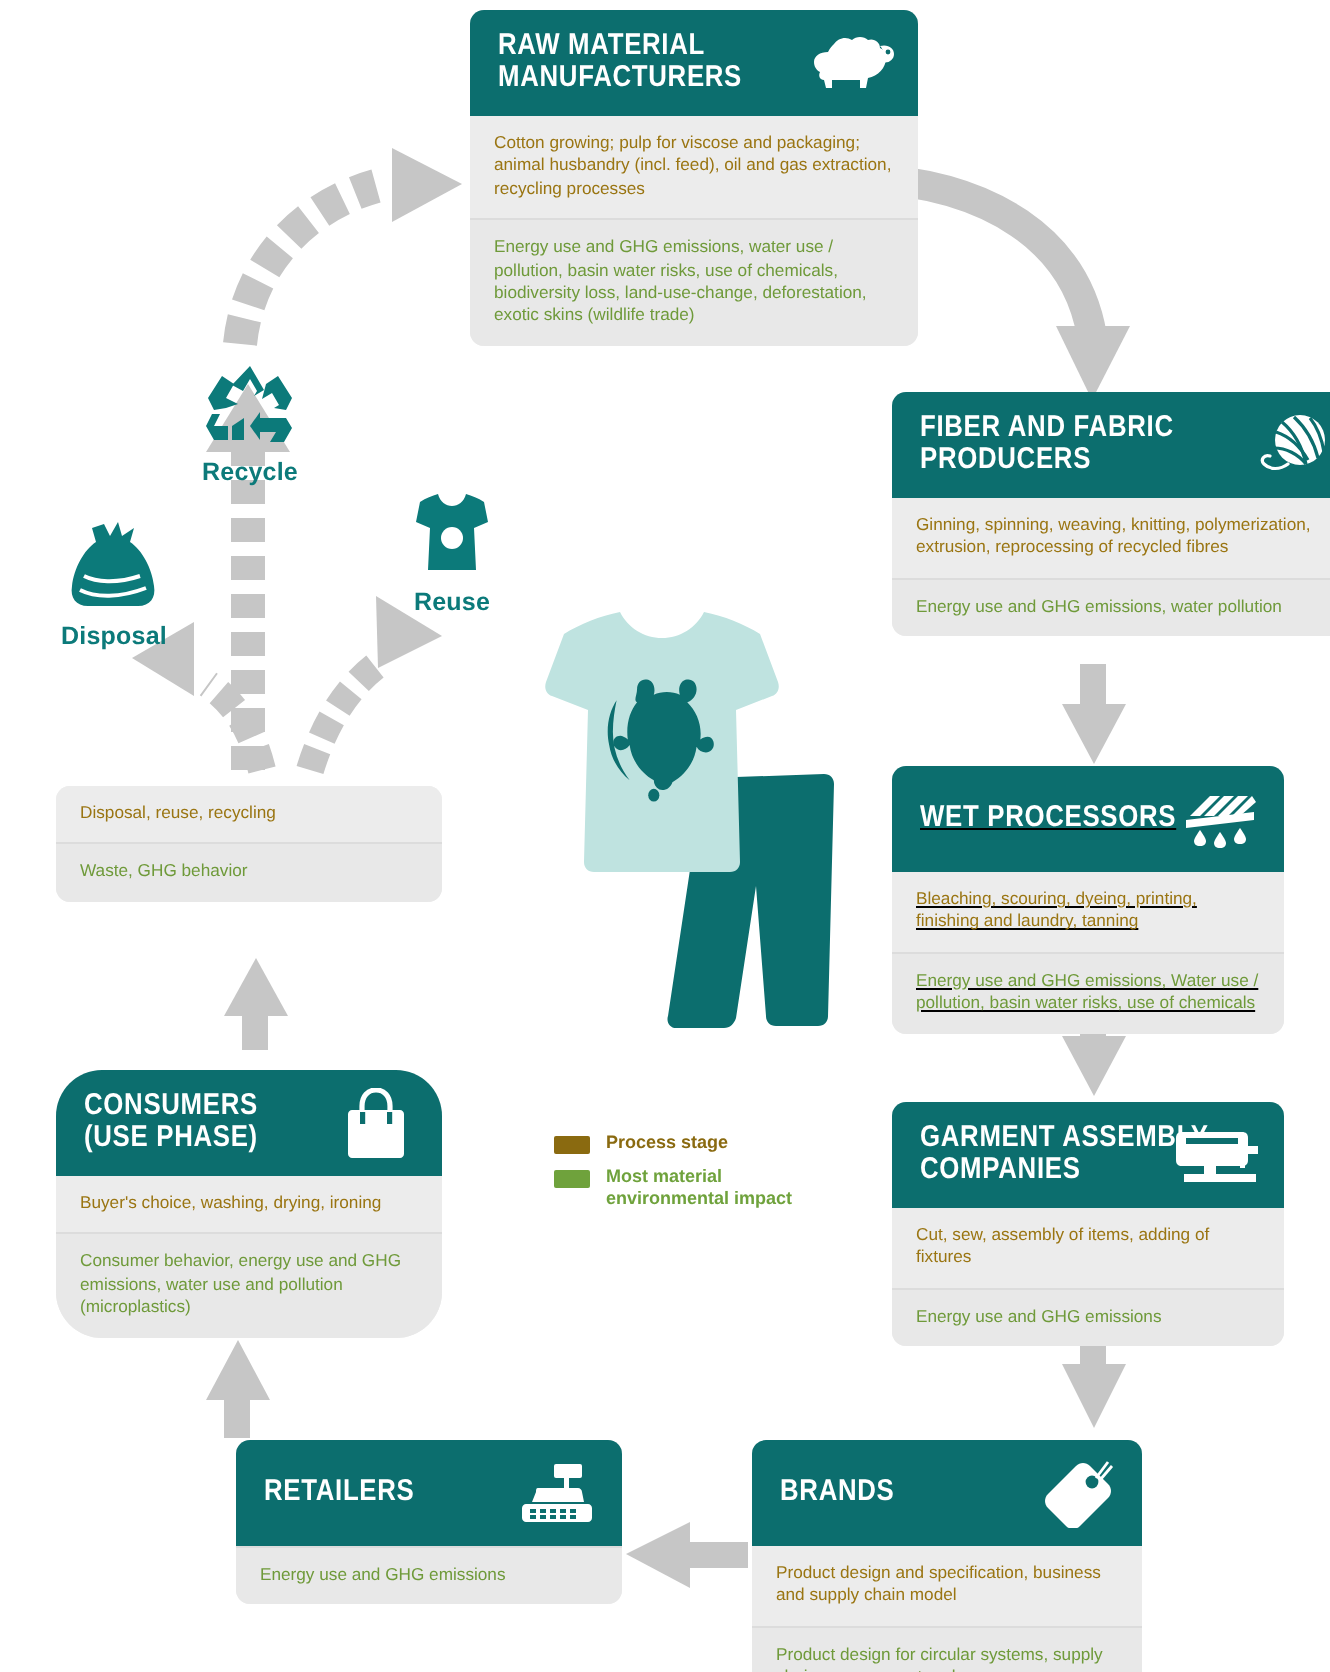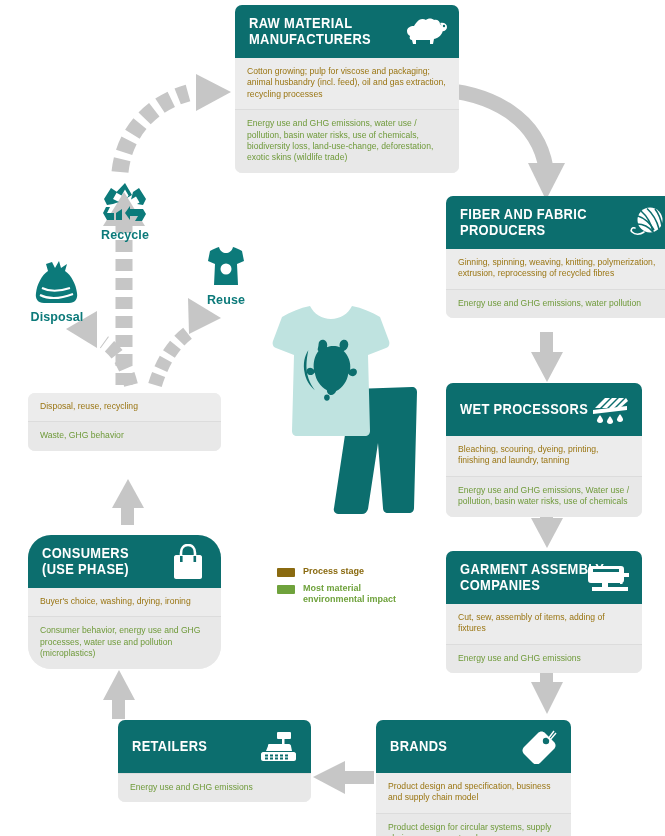--- a/index.html
+++ b/index.html
@@ -176,21 +176,21 @@
             <path d="M8,19 C14,19 20,22 24,27" stroke="#0c6e6e"></path>
             <path d="M15,27 C11,30 6,30 3,27 C1,25 3,22 6,23" stroke="#ffffff" stroke-linecap="round"></path>
           </g>
         </svg>
       </div>
     </div>
     <div class="row process">Ginning, spinning, weaving, knitting, polymerization, extrusion, reprocessing of recycled fibres</div>
     <div class="row impact">Energy use and GHG emissions, water pollution</div>
   </div>
 
-  <div class="card" style="left:446px;top:383px;width:196px;">
+  <div class="card" style="left:446px;top:383px;width:196px;text-decoration:underline;">
     <div class="hdr">
       <div class="hdr-title">WET PROCESSORS</div>
       <div class="hdr-icon">
         <svg width="40" height="28" viewBox="0 0 40 28" xmlns="http://www.w3.org/2000/svg">
           <g fill="#ffffff">
             <path d="M6,12 L16,2 L21,2 L11,12 Z"></path>
             <path d="M13,12 L23,2 L28,2 L18,12 Z"></path>
             <path d="M20,12 L30,2 L35,2 L25,12 Z"></path>
             <path d="M27,12 L37,2 L39,5 L31,12 Z"></path>
             <path d="M4,14 L38,10 L38,14 L4,18 Z"></path>
@@ -284,21 +284,21 @@
             <path d="M5,11 L29,11 C30,11 31,12 31,13 L31,33 C31,34 30,35 29,35
                      L5,35 C4,35 3,34 3,33 L3,13 C3,12 4,11 5,11 Z"></path>
             <path d="M10,13 L10,9 C10,4 13,1 17,1 C21,1 24,4 24,9 L24,13" fill="none" stroke="#ffffff" stroke-width="2.6"></path>
             <rect x="9" y="12" width="2.6" height="6" fill="#0c6e6e"></rect>
             <rect x="22.5" y="12" width="2.6" height="6" fill="#0c6e6e"></rect>
           </g>
         </svg>
       </div>
     </div>
     <div class="row process">Buyer's choice, washing, drying, ironing</div>
-    <div class="row impact">Consumer behavior, energy use and GHG processes, water use and pollution (microplastics)</div>
+    <div class="row impact">Consumer behavior, energy use and GHG emissions, water use and pollution (microplastics)</div>
   </div>
 
   <div class="card" style="left:28px;top:393px;width:193px;">
     <div class="row process">Disposal, reuse, recycling</div>
     <div class="row impact">Waste, GHG behavior</div>
   </div>
 
   <div class="lbl-icon" style="left:16px;top:258px;width:82px;">
     <svg width="54" height="46" viewBox="0 0 54 46" xmlns="http://www.w3.org/2000/svg">
       <g fill="#0c7a7a">

